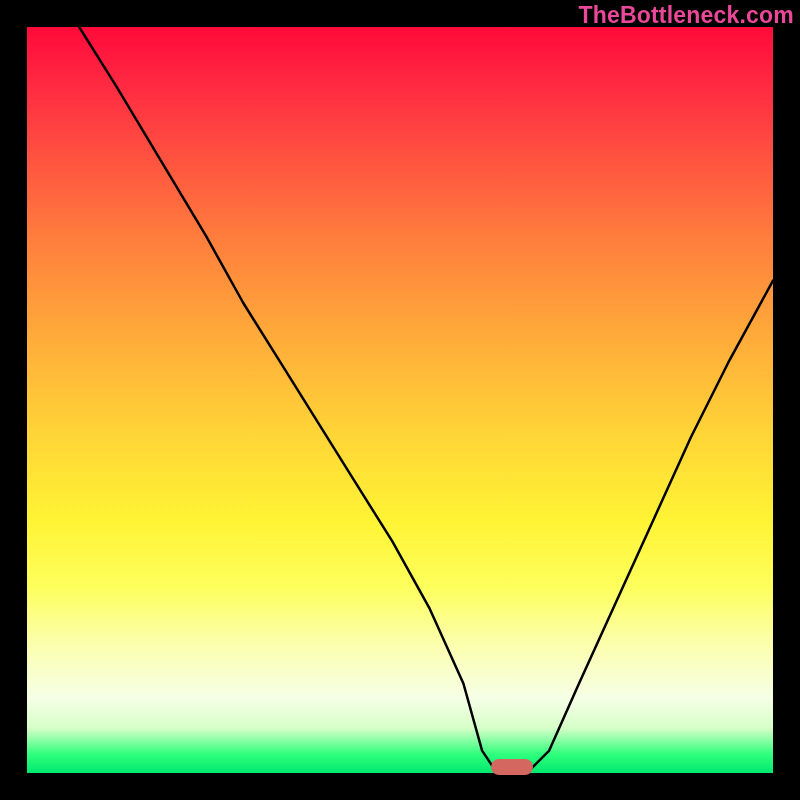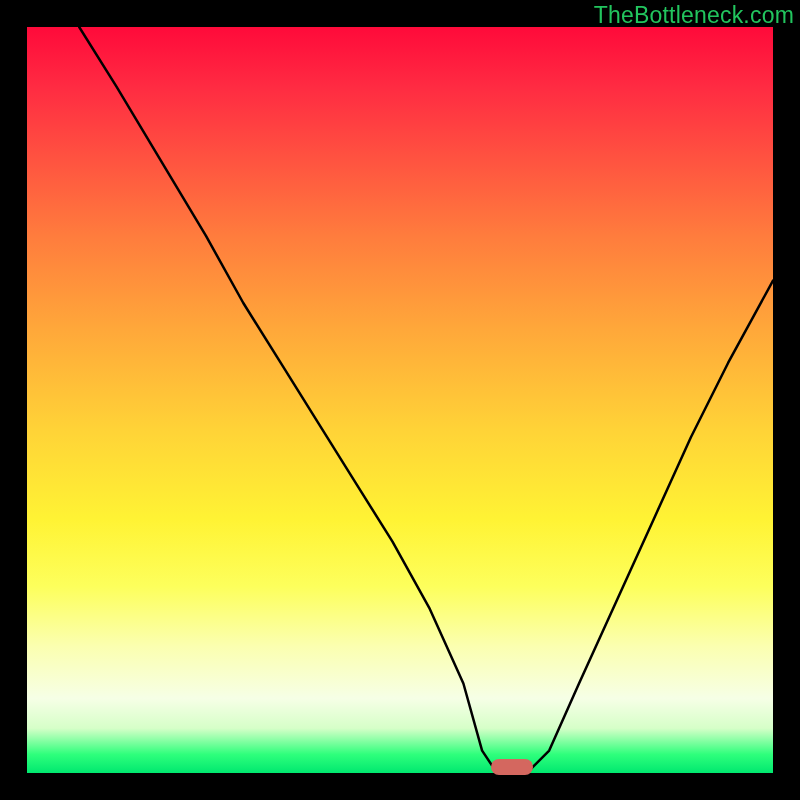--- a/index.html
+++ b/index.html
@@ -14,21 +14,21 @@
       #ffd337 54%,
       #fff334 66%,
       #fdff5c 75%,
       #fbffb0 83%,
       #f6ffe6 90%,
       #d6ffc8 94%,
       #2fff7c 97.5%,
       #00e86f 100%);
   }
   .marker{position:absolute;width:42px;height:16px;background:#d4675f;border-radius:8px}
-  .watermark{position:absolute;top:2px;right:6px;color:#22c55e;font-size:23px;font-weight:400;letter-spacing:0.2px}
+  .watermark{position:absolute;top:2px;right:6px;color:#ec4899;font-size:23px;font-weight:700;letter-spacing:0.2px}
   svg.curve{position:absolute;left:0;top:0;width:746px;height:746px}
 </style>
 </head>
 <body>
 
 <div class="frame">
   <div class="plot">
     <svg class="curve" viewBox="0 0 746 746" preserveAspectRatio="none">
       <path id="curve-path" fill="none" stroke="#000" stroke-width="2.5" stroke-linejoin="round" stroke-linecap="round" d="M52.2 0.0 L89.5 59.7 L134.3 134.3 L179.0 208.9 L216.3 276.0 L253.6 335.7 L290.9 395.4 L328.2 455.1 L365.5 514.7 L402.8 581.9 L436.4 656.5 L455.1 723.6 L470.0 746.0 L499.8 746.0 L522.2 723.6 L552.0 656.5 L589.3 574.4 L626.6 492.4 L663.9 410.3 L701.2 335.7 L746.0 253.6"></path>
     </svg>

